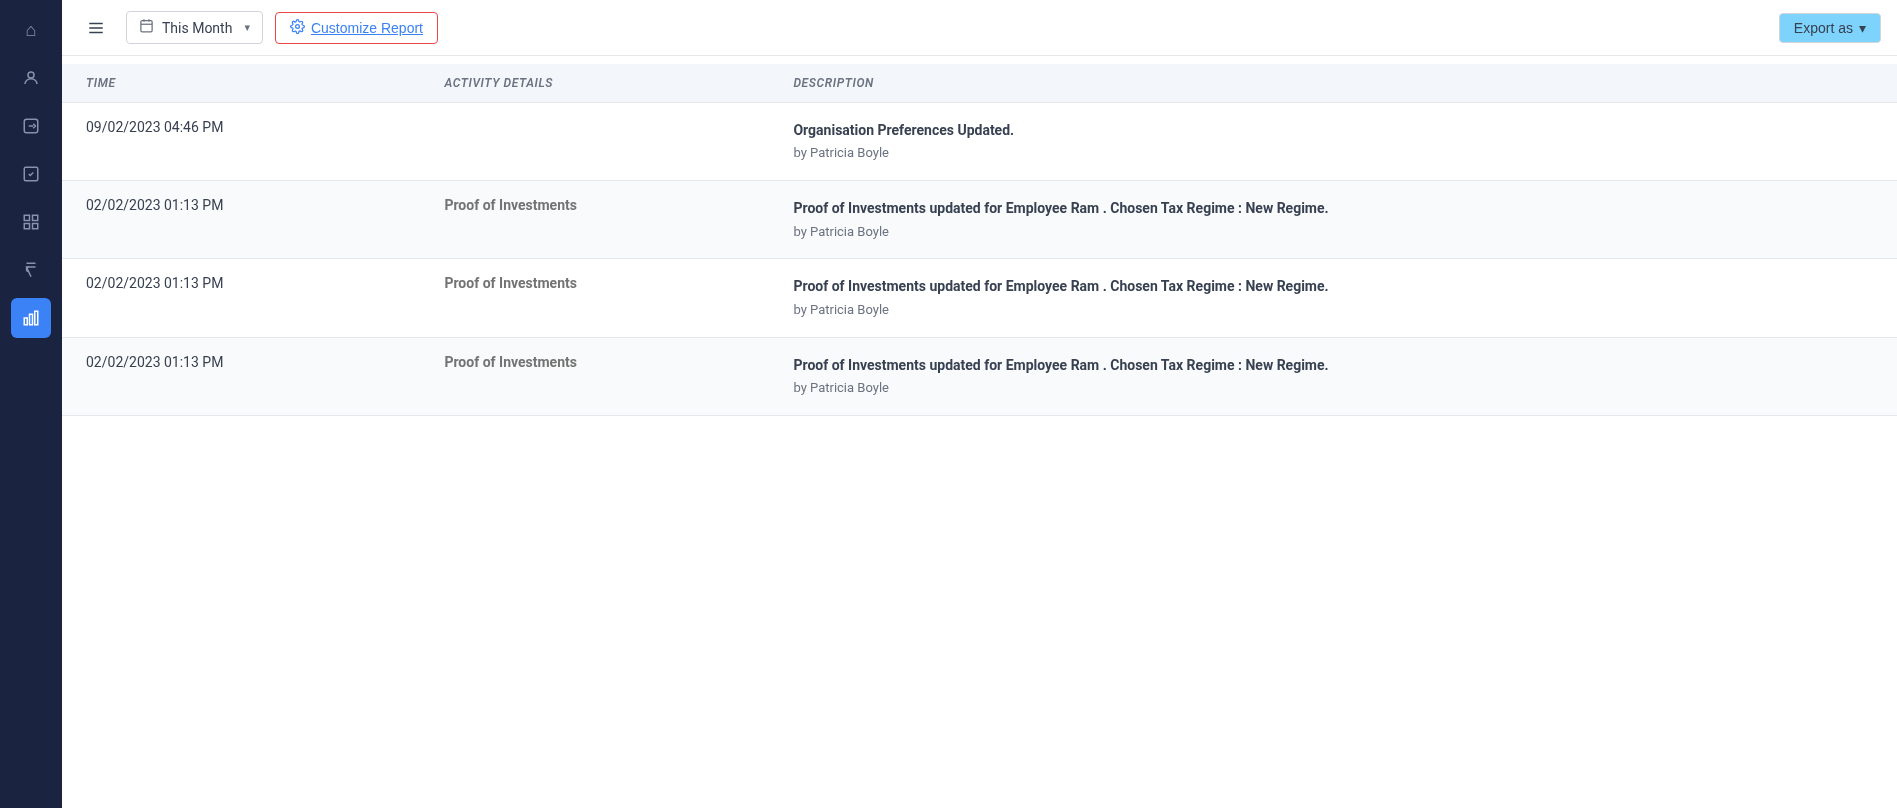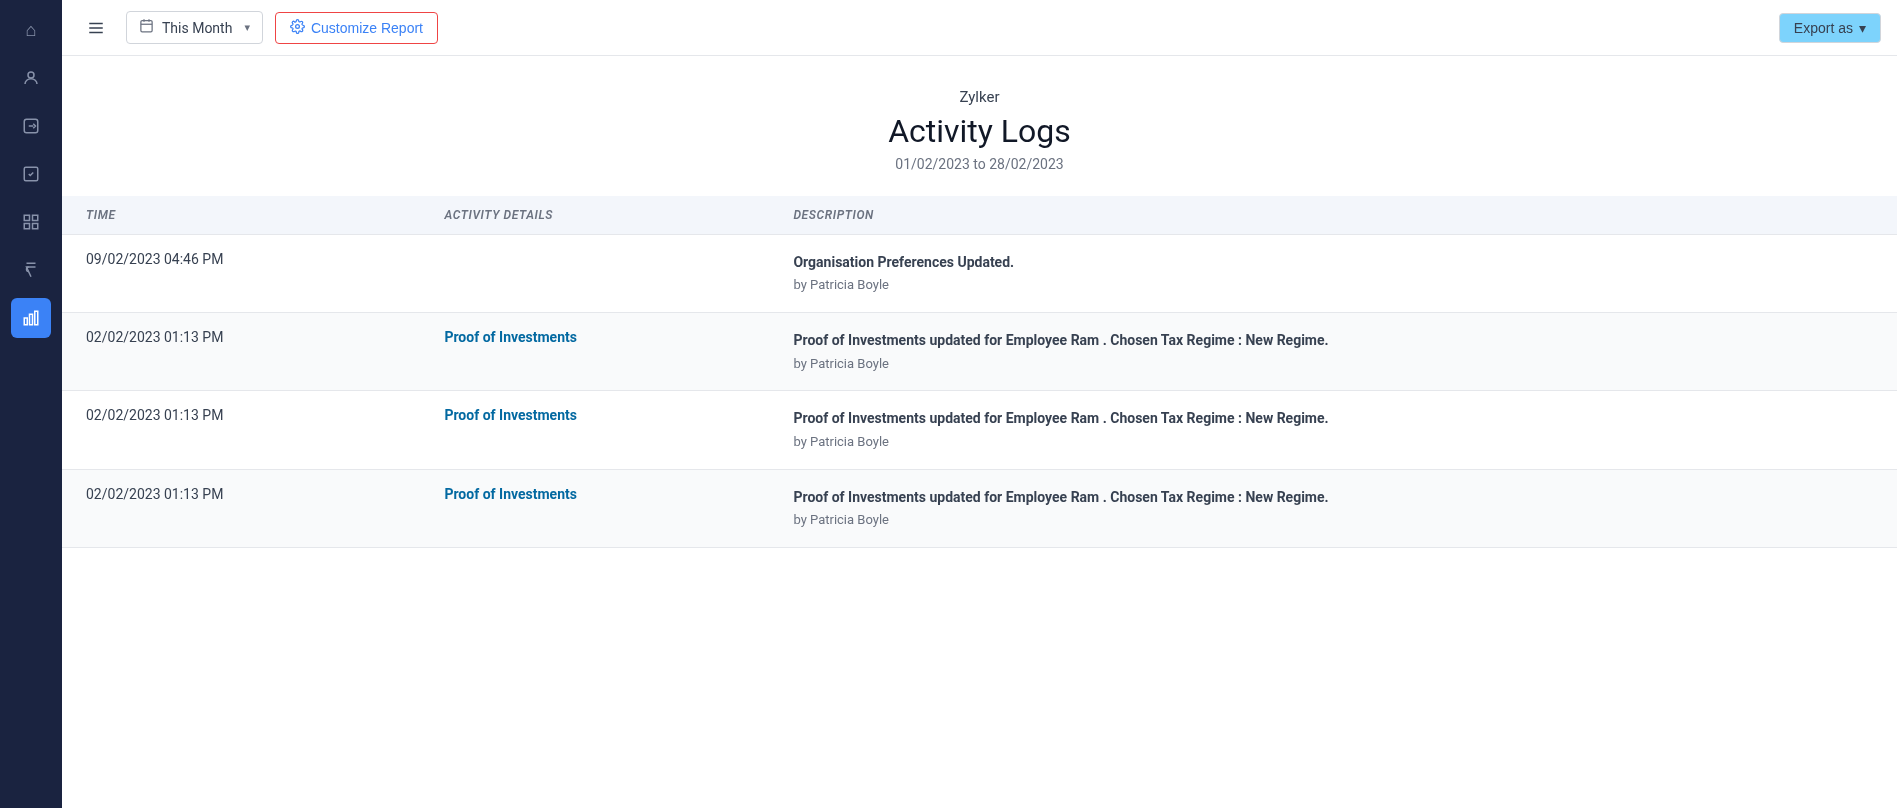--- a/index.html
+++ b/index.html
@@ -83,20 +83,21 @@
       align-items: center;
       gap: 6px;
       border: 1px solid #ef4444;
       border-radius: 4px;
       padding: 6px 14px;
       cursor: pointer;
       background: #fff;
       color: #3b82f6;
       font-size: 14px;
       font-weight: 500;
+      text-decoration: underline;
     }
     .customize-btn .gear-icon { color: #3b82f6; font-size: 15px; }
 
     .toolbar-spacer { flex: 1; }
 
     .export-btn {
       display: flex;
       align-items: center;
       gap: 6px;
       border: 1px solid #d1d5db;
@@ -162,21 +163,21 @@
       background: #f9fafb;
     }
     .report-table tbody td {
       padding: 16px 24px;
       font-size: 14px;
       color: #374151;
       vertical-align: top;
     }
     .activity-detail {
       font-weight: 700;
-      color: #0369a1;
+      color: #737373;
     }
     .description-text {
       color: #374151;
       line-height: 1.5;
       font-weight: bold;
     }
     .description-by {
       color: #6b7280;
       font-size: 13px;
       margin-top: 24px;
@@ -267,25 +268,20 @@
 
     <div class="toolbar-spacer"></div>
 
     <button class="export-btn">
       <span>Export as</span>
       <span>▾</span>
     </button>
   </div>
 
   <div class="report-area">
-    <div class="report-header">
-      <div class="report-company">Zylker</div>
-      <div class="report-title">Activity Logs</div>
-      <div class="report-date-range">01/02/2023 to 28/02/2023</div>
-    </div>
 
     <table class="report-table">
       <thead>
         <tr>
           <th>TIME</th>
           <th>ACTIVITY DETAILS</th>
           <th>DESCRIPTION</th>
         </tr>
       </thead>
       <tbody id="table-body">

